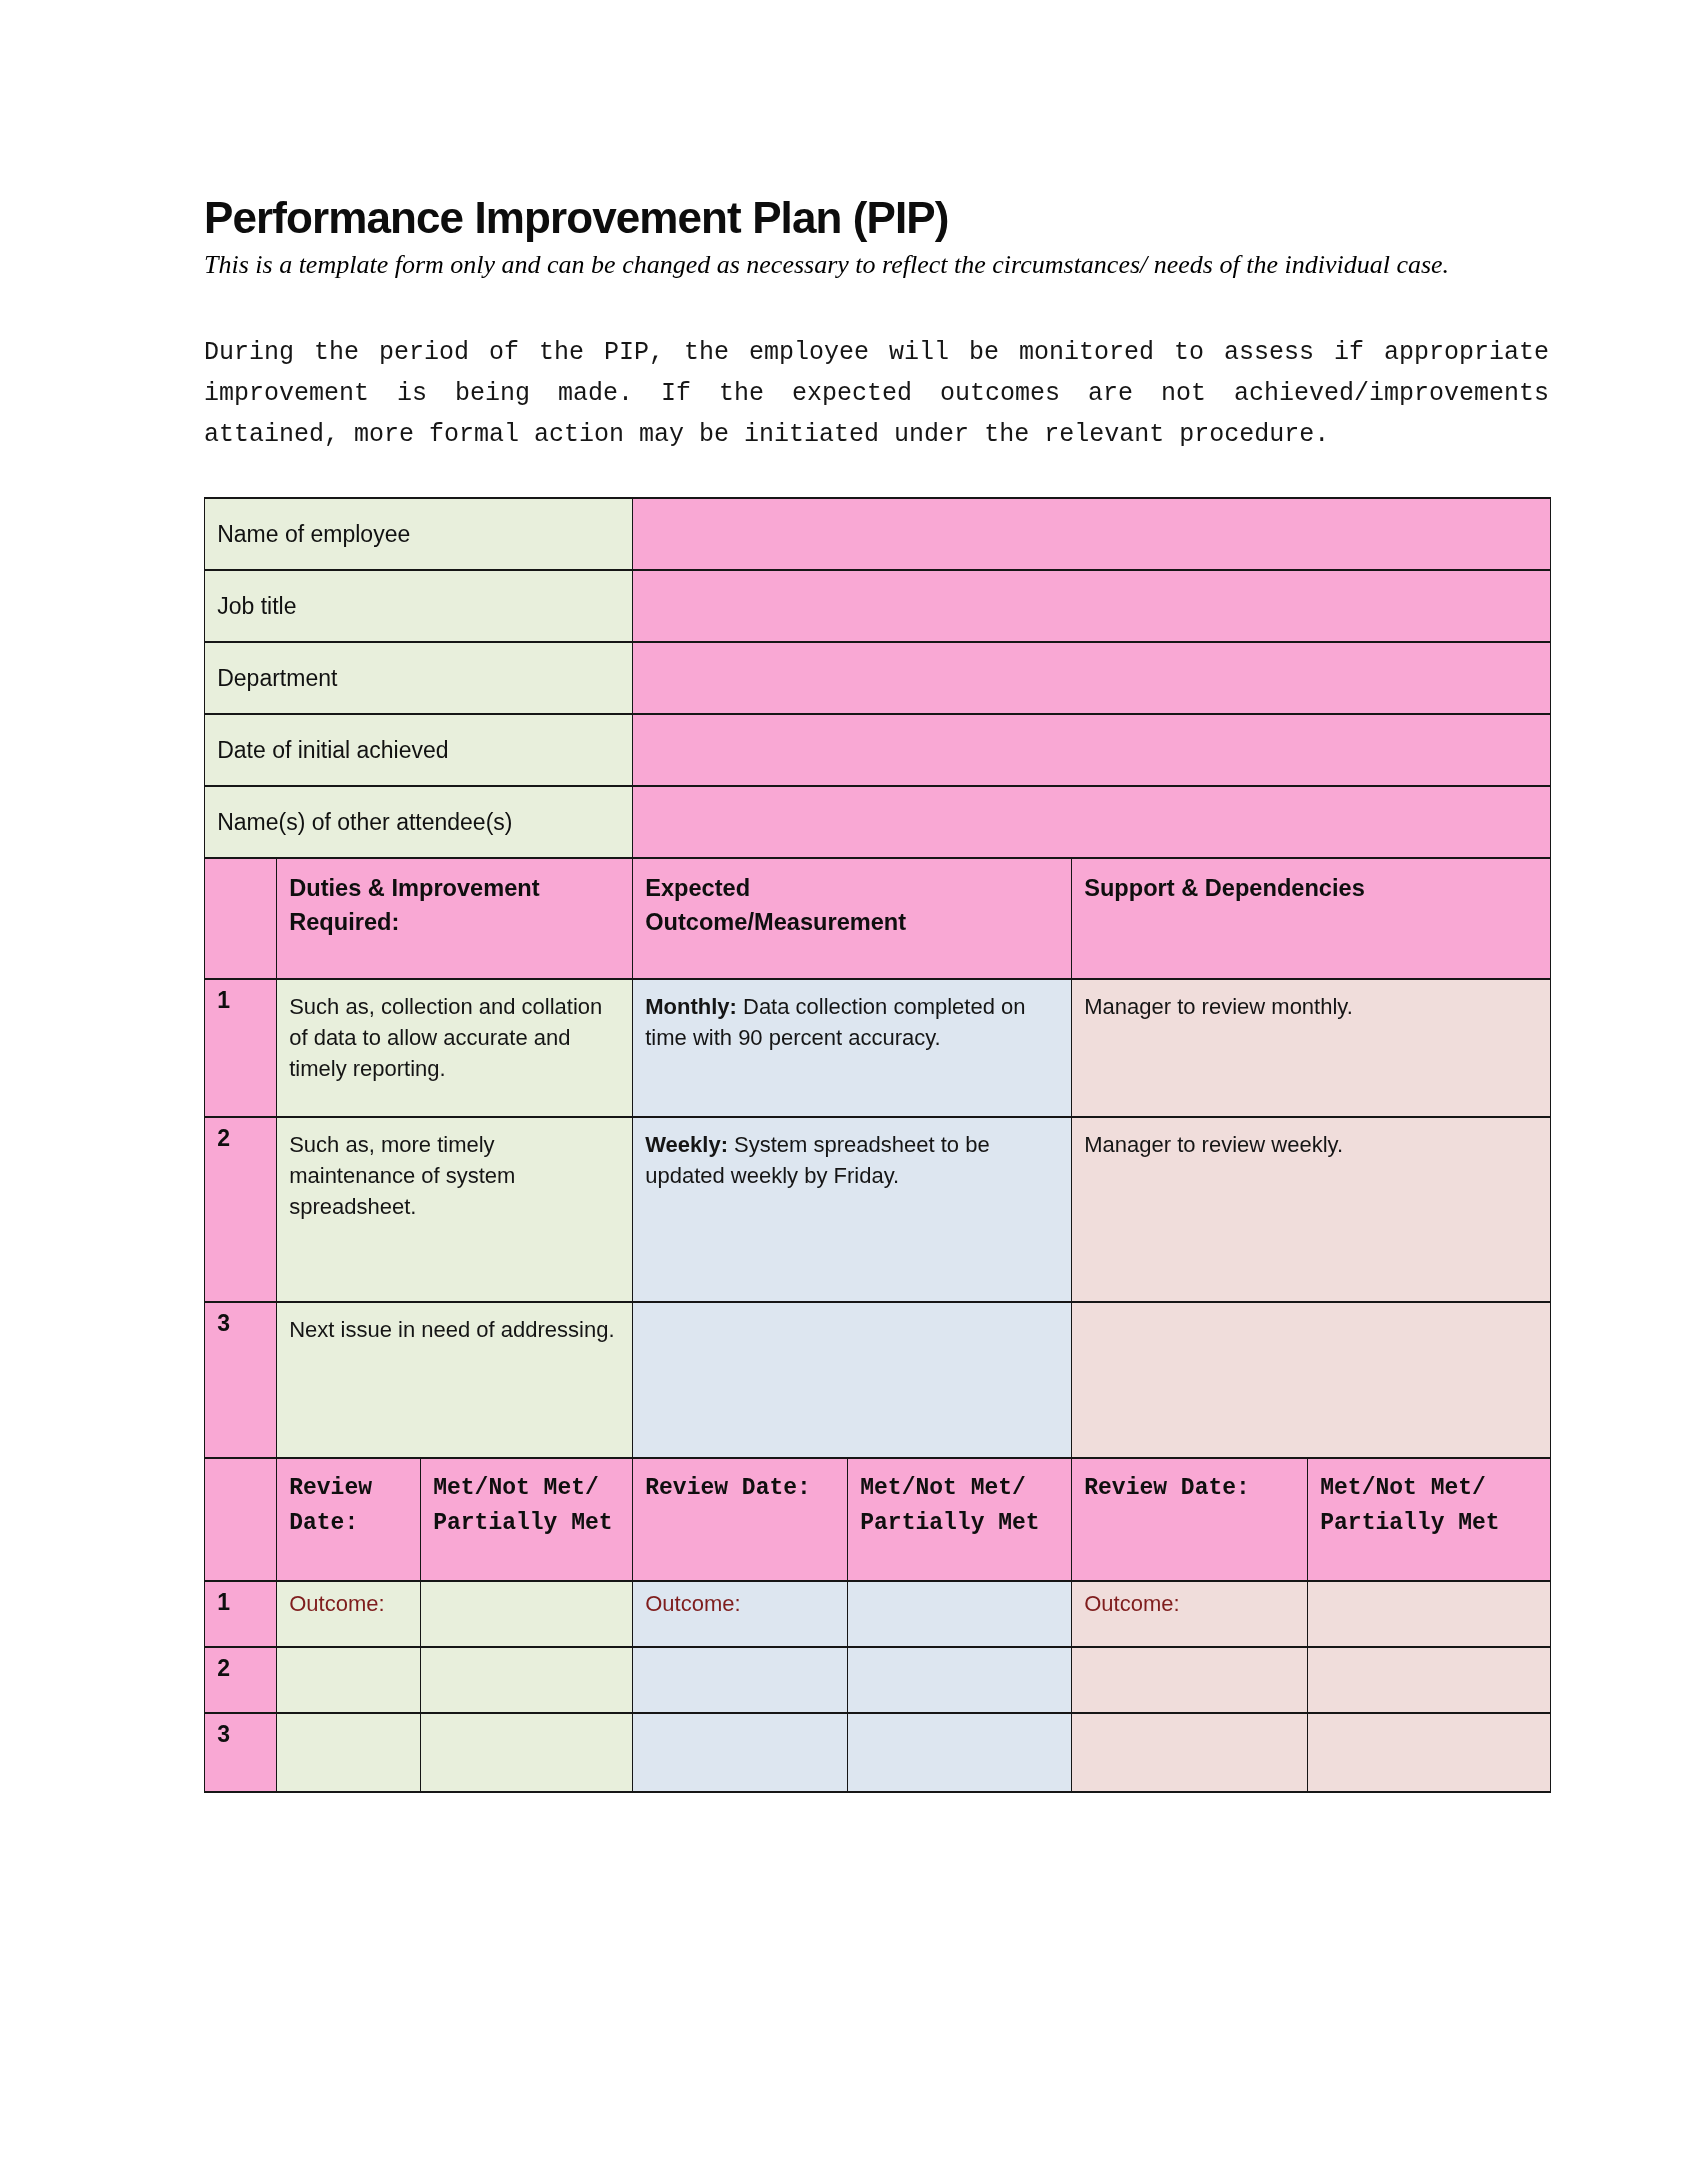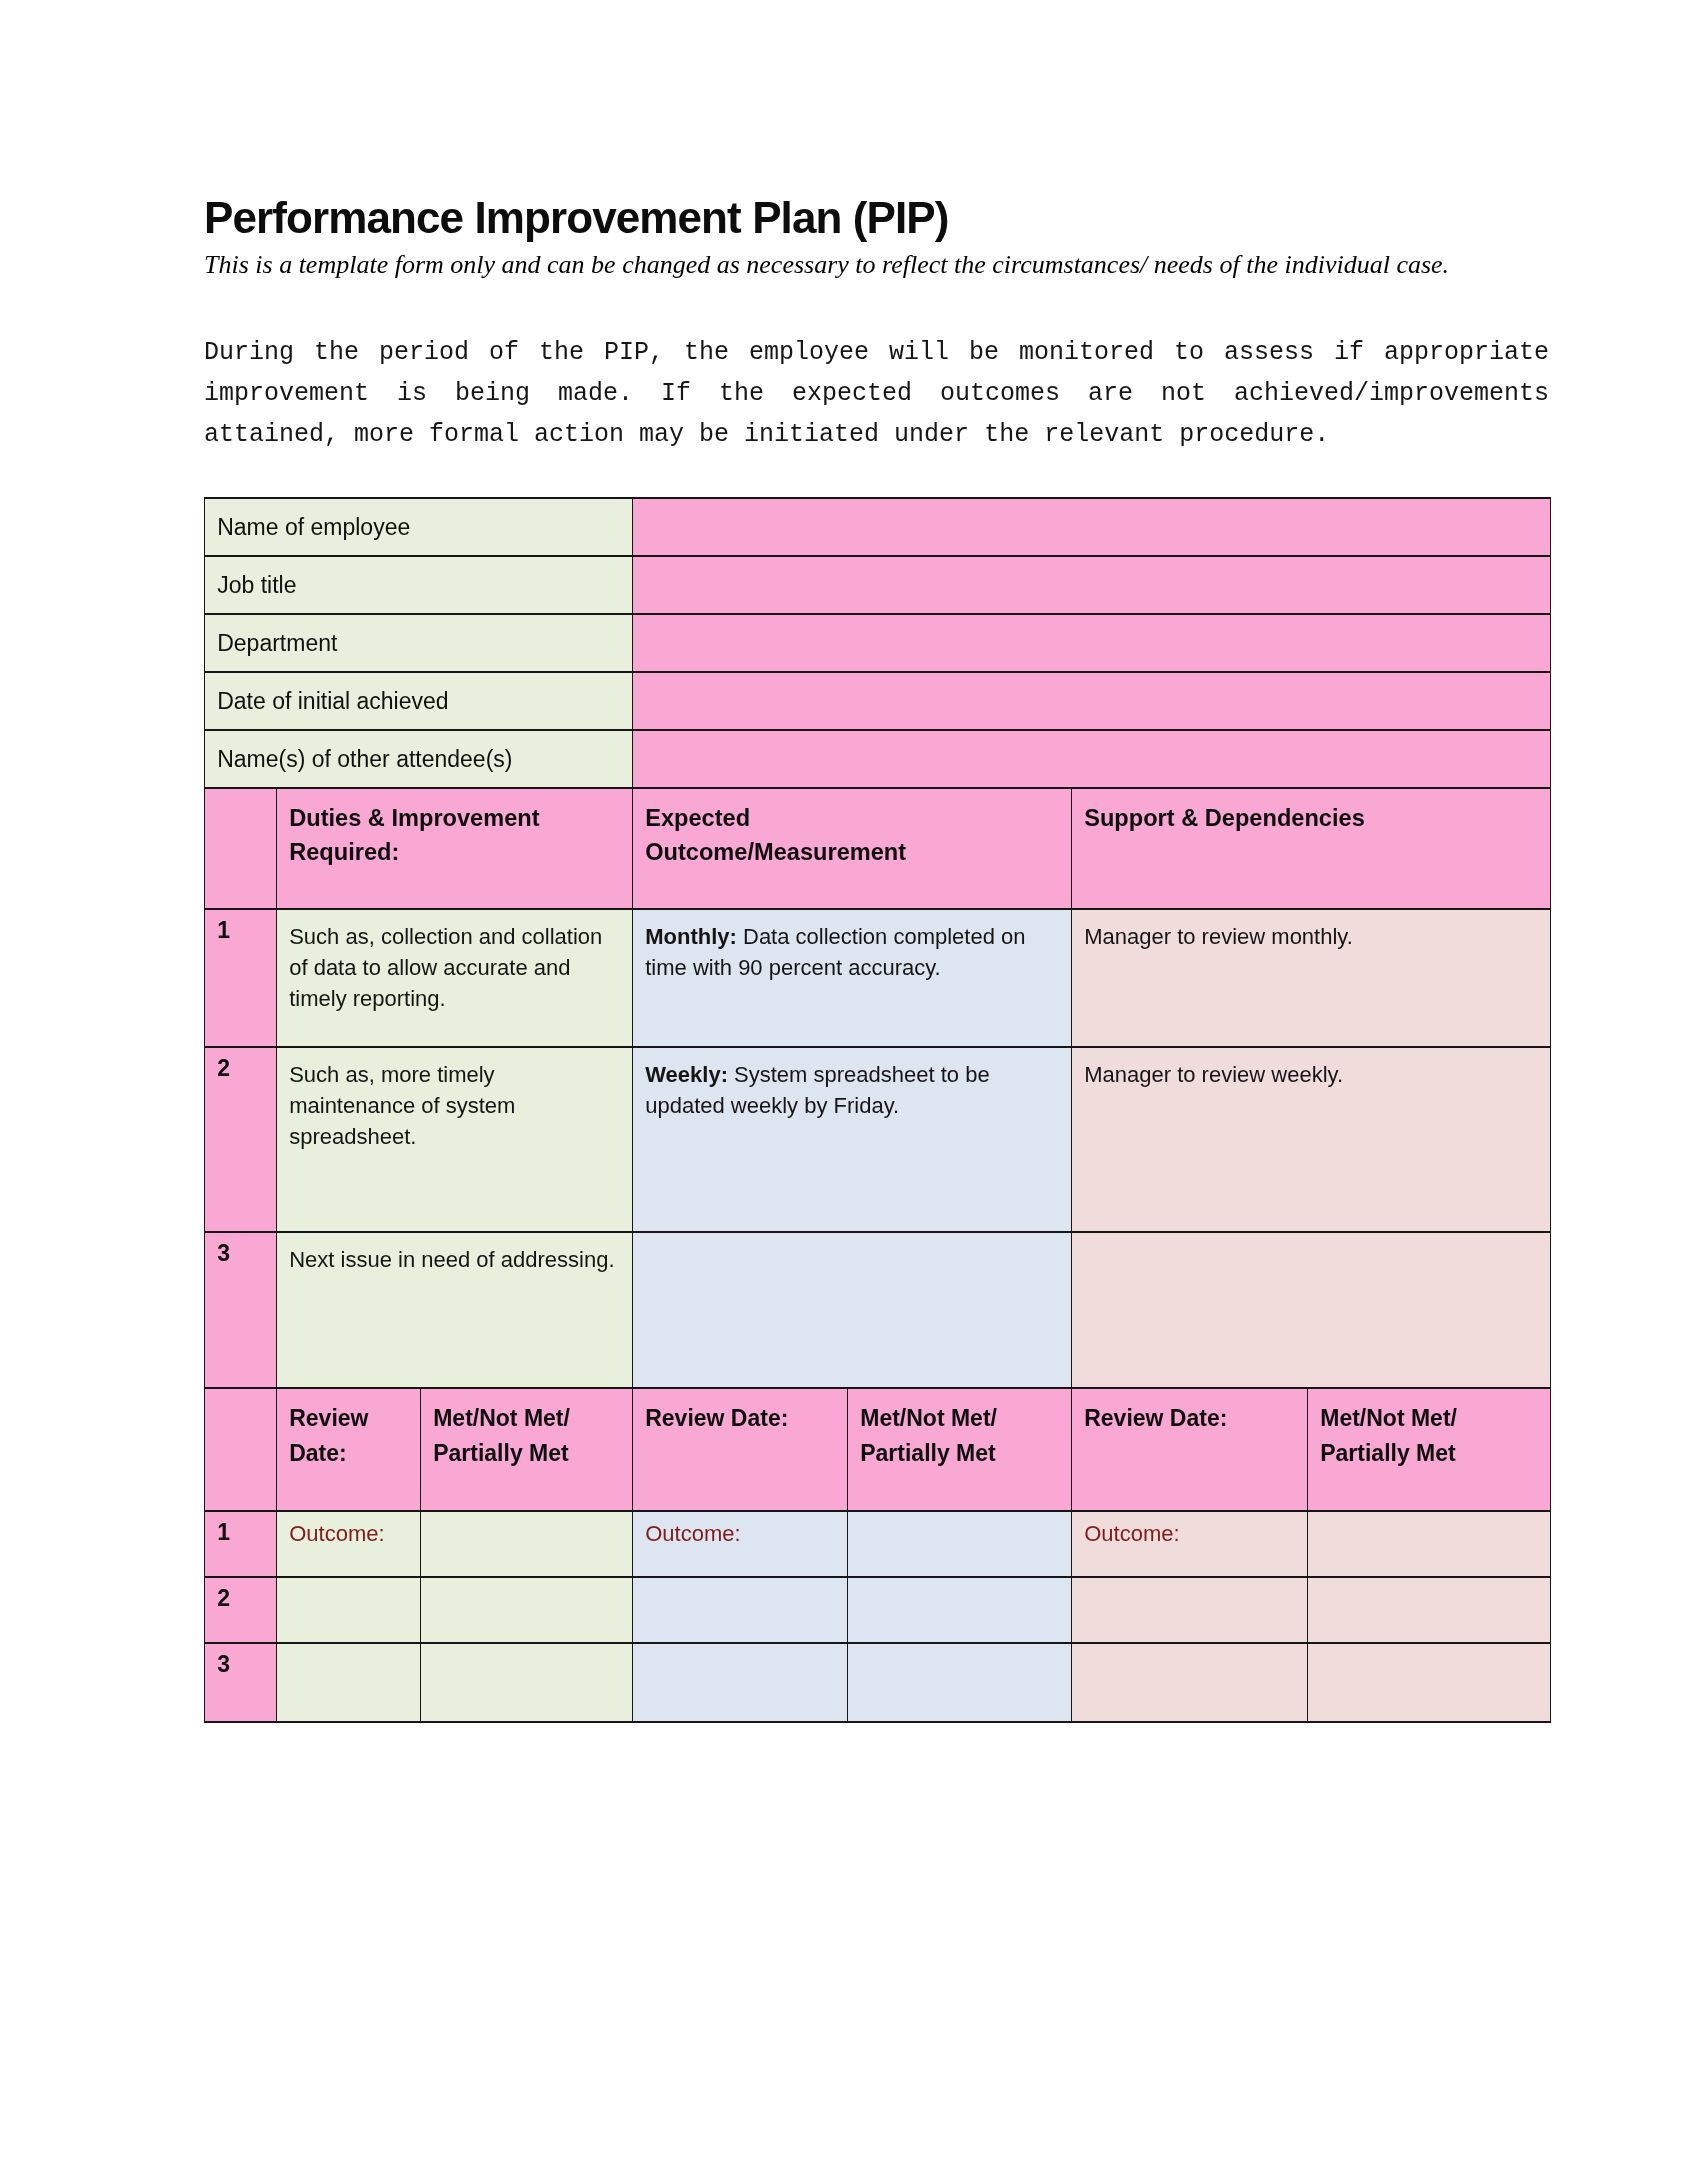--- a/index.html
+++ b/index.html
@@ -31,26 +31,26 @@
     border-top:2.6px solid #161616;border-bottom:2.6px solid #161616;
     overflow:hidden;
   }
   
   .bg-green{background:#e8efdc;}
   .bg-blue{background:#dde6f0;}
   .bg-pink{background:#f0dddb;}
   .bg-white{background:#f9a8d4;}
 
   
-  .r-form{height:58px;}
+  .r-form{height:72px;}
   .r-hdr{height:121px;}
   .r-d1{height:138px;}
   .r-d2{height:185px;}
   .r-d3{height:156px;}
-  .r-rhdr{height:123px;}
+  .r-rhdr{height:123px;font-family:Liberation Mono, monospace;}
   .r-o1{height:66px;}
   .r-o2{height:66px;}
   .r-o3{height:79px;}
 
   
   td.label{
     vertical-align:middle;padding:0 12.2px;font-size:23px;color:#111;
   }
   td.hdr{
     vertical-align:top;padding:12.2px 12.2px 0 12.2px;font-size:23.6px;font-weight:700;

